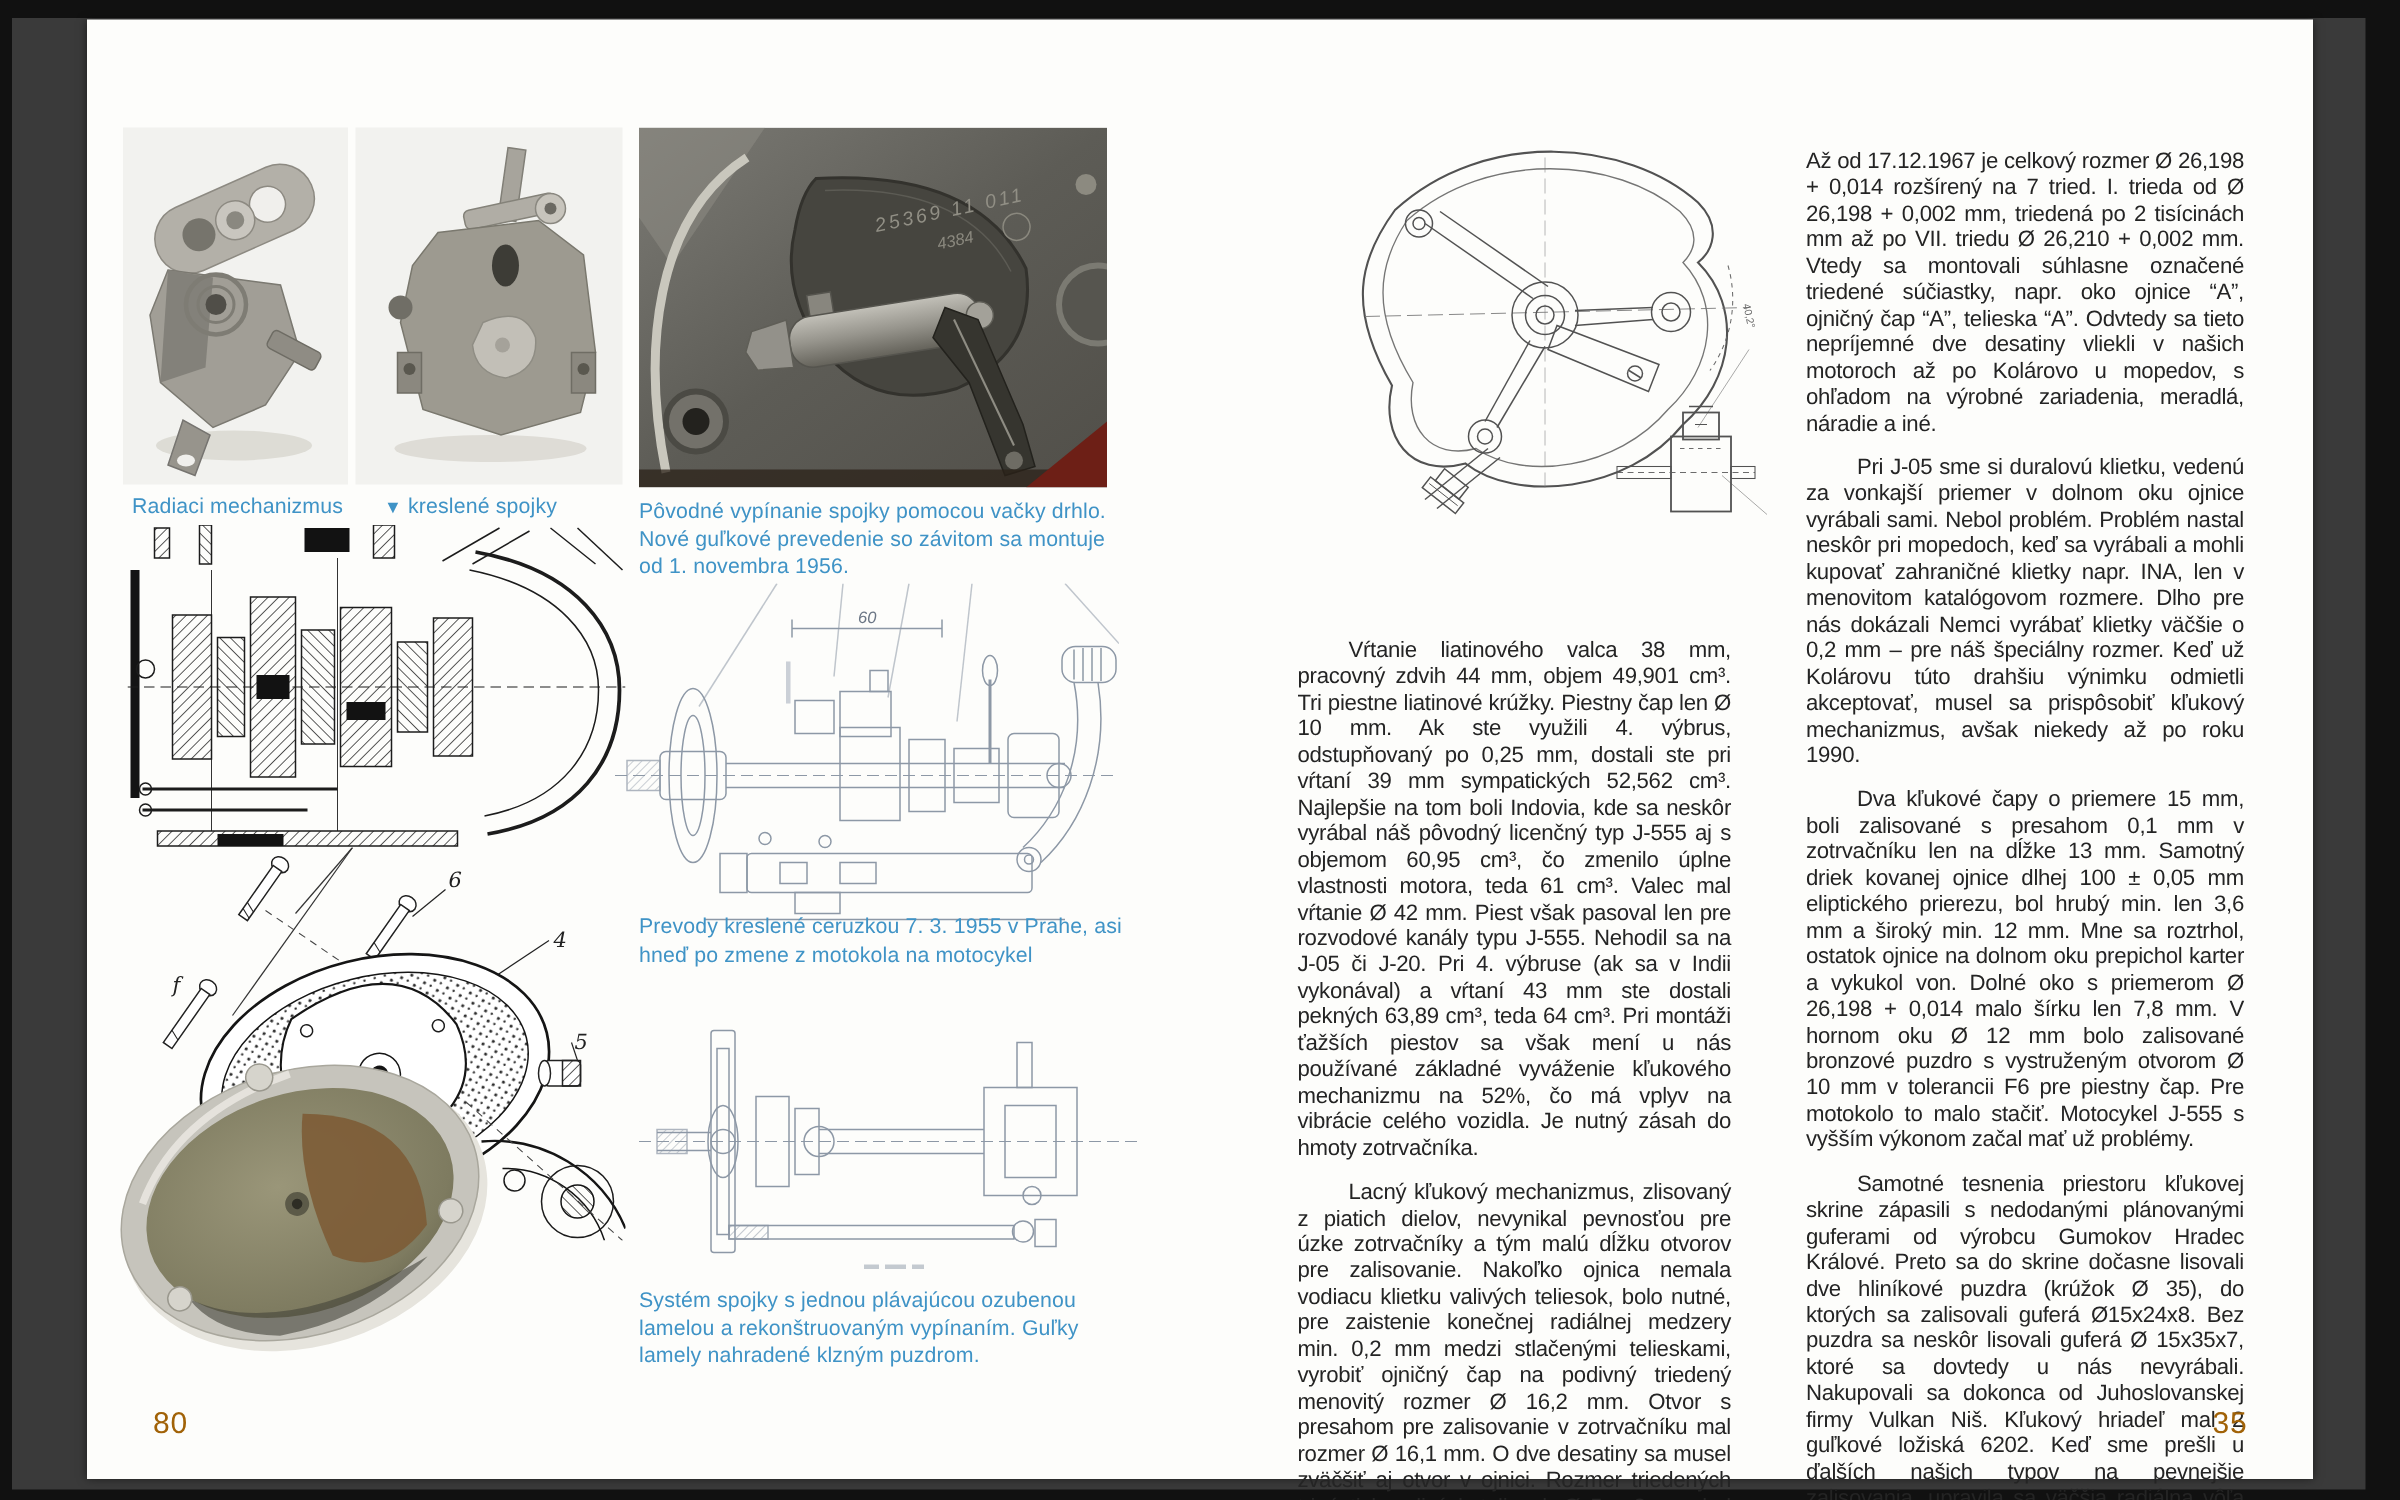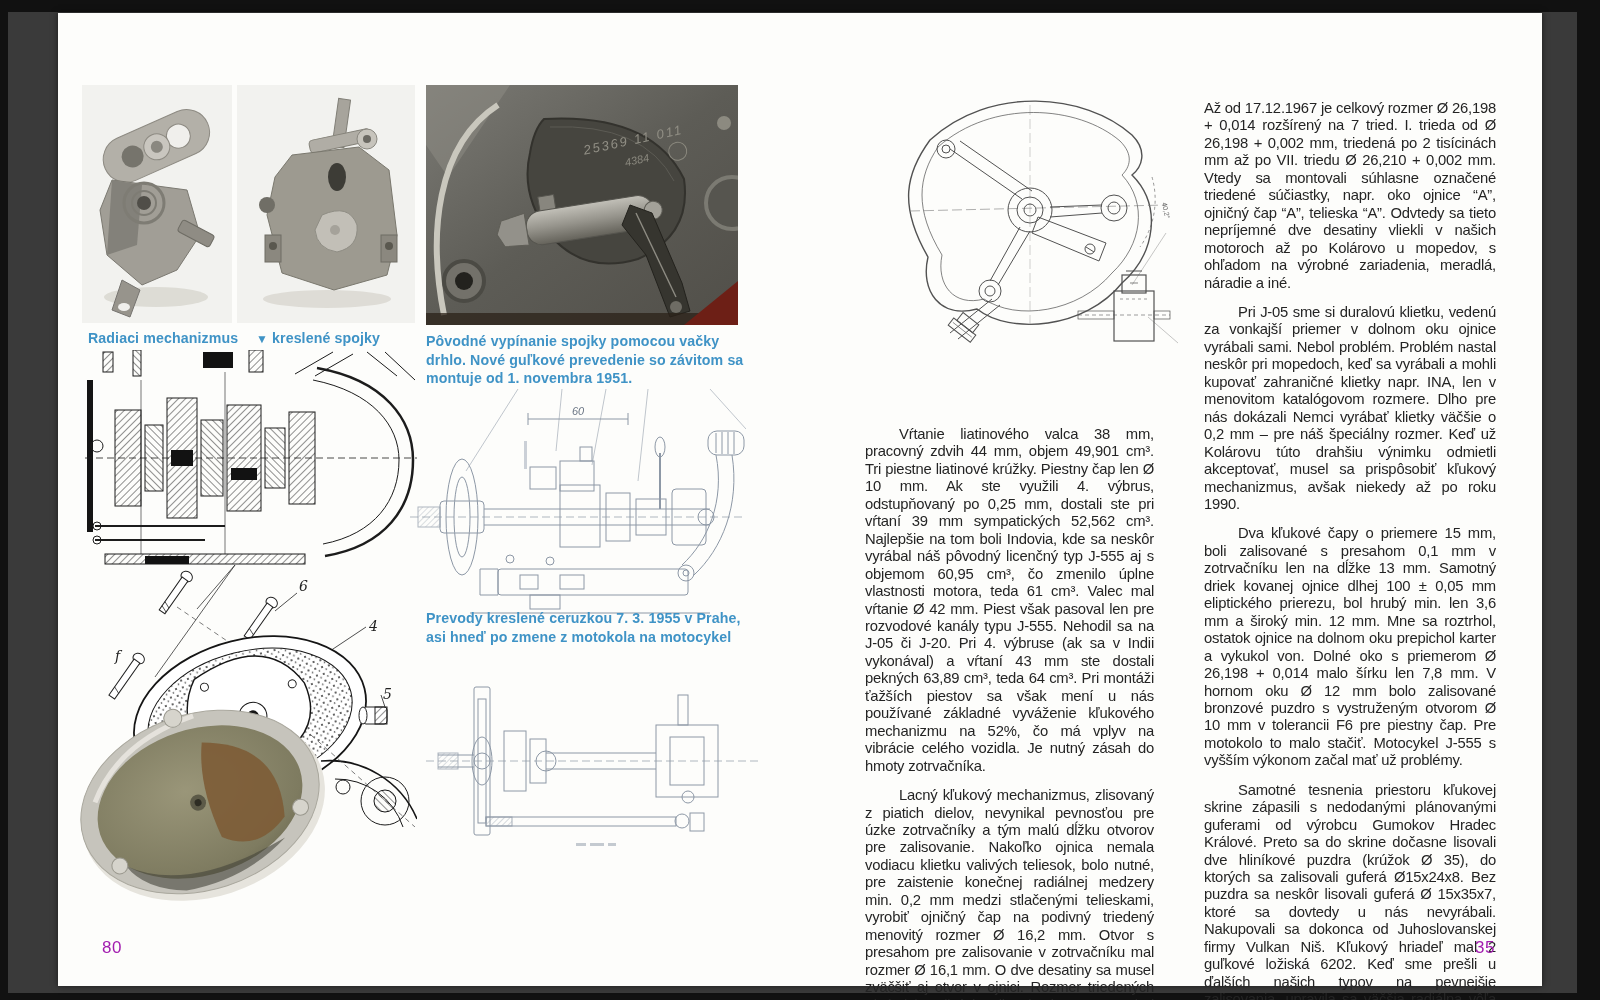--- a/index.html
+++ b/index.html
@@ -3,25 +3,25 @@
 <meta charset="utf-8">
 <style>
   *{margin:0;padding:0;box-sizing:border-box}
   html,body{background:#141414}
   body{font-family:"Liberation Sans","DejaVu Sans",sans-serif}
   .stage{position:relative;width:1600px;height:1000px;background:#111;overflow:hidden}
   .surround{position:absolute;left:8px;top:12px;width:1569px;height:981px;background:#3a3a3a}
   .page{position:absolute;left:58px;top:13px;width:1484px;height:973px;background:#fdfdfb;box-shadow:0 0 6px rgba(0,0,0,.55)}
   .abs{position:absolute}
   .photo{overflow:hidden;background:#f2f2ef}
-  .cap{color:#3f93c6;font-weight:bold;font-size:14.2px;line-height:18.6px;letter-spacing:.1px}
+  .cap{color:#3f93c6;font-weight:normal;font-size:14.2px;line-height:18.6px;letter-spacing:.1px}
   .bodycol{font-size:14.8px;line-height:17.45px;text-align:justify;color:#242424;letter-spacing:-.2px}
   .bodycol p{margin:12px}
   .bodycol p.ind{text-indent:34px}
-  .pagenum{color:#a21caf;font-size:17px;letter-spacing:.5px}
+  .pagenum{color:#a16207;font-size:20px;letter-spacing:.5px}
   svg{display:block}
   .inkline{stroke:#1c1c1c;fill:none}
   .pencil{stroke:#8d98a6;fill:none}
   .veko{stroke:#525252;fill:none}
 </style>
 </head>
 <body>
 
 <svg width="0" height="0" style="position:absolute">
   <defs>
@@ -249,21 +249,21 @@
         <circle cx="250" cy="222" r="6" fill="#6e6c64"></circle>
         <circle cx="38" cy="196" r="20" fill="#73716a" stroke="#4b4a44" stroke-width="4"></circle>
         <circle cx="38" cy="196" r="9" fill="#23221e"></circle>
         <circle cx="306" cy="118" r="26" fill="#56554f" stroke="#7b7a72" stroke-width="4"></circle>
         <circle cx="298" cy="38" r="7" fill="#8c8a80"></circle>
         <rect x="0" y="228" width="312" height="12" fill="#2b2218" opacity="0.75"></rect>
         <path d="M258,240 L312,196 L312,240 Z" fill="#6d1f16"></path>
       </svg>
     </div>
 
-    <div class="abs cap" style="left:368px;top:319px;width:322px">Pôvodné vypínanie spojky pomocou vačky drhlo. Nové guľkové prevedenie so závitom sa montuje od 1. novembra 1951.</div>
+    <div class="abs cap" style="left:368px;top:319px;width:322px">Pôvodné vypínanie spojky pomocou vačky drhlo. Nové guľkové prevedenie so závitom sa montuje od 1. novembra 1956.</div>
 
     <div class="abs" style="left:352px;top:376px;width:336px;height:226px">
       <svg width="336" height="226" viewBox="0 0 336 226">
         <g opacity="0.55">
           <line x1="108" y1="0" x2="56" y2="82" class="pencil"></line>
           <line x1="152" y1="0" x2="146" y2="62" class="pencil"></line>
           <line x1="196" y1="0" x2="182" y2="76" class="pencil"></line>
           <line x1="238" y1="0" x2="228" y2="92" class="pencil"></line>
           <line x1="300" y1="0" x2="336" y2="40" class="pencil"></line>
         </g>
@@ -335,20 +335,21 @@
         <circle cx="256" cy="152" r="7" class="pencil"></circle>
         <rect x="264" y="144" width="14" height="18" class="pencil"></rect>
         <g opacity="0.5">
           <rect x="150" y="174" width="10" height="3" fill="#8d98a6"></rect>
           <rect x="164" y="174" width="14" height="3" fill="#8d98a6"></rect>
           <rect x="182" y="174" width="8" height="3" fill="#8d98a6"></rect>
         </g>
       </svg>
     </div>
 
+    <div class="abs cap" style="left:368px;top:845px;width:322px">Systém spojky s jednou plávajúcou ozubenou lamelou a rekonštruovaným vypínaním. Guľky lamely nahradené klzným puzdrom.</div>
 
     <div class="abs" style="left:822px;top:72px;width:300px;height:264px">
       <svg width="300" height="264" viewBox="0 0 300 264">
         <path d="M50,55 C110,0 205,8 252,50 C268,66 262,82 252,90 C282,120 276,168 242,198 C205,244 130,250 97,224 C60,234 40,206 48,172 C18,120 26,88 50,55 Z" class="veko" stroke-width="1.4"></path>
         <path d="M58,62 C112,14 198,20 240,56 C254,70 250,82 242,90 C268,118 262,160 232,188 C198,228 136,236 104,214 C74,222 56,200 62,170 C34,124 38,92 58,62 Z" class="veko" stroke-width="0.9" opacity="0.8"></path>
         <line x1="30" y1="126" x2="286" y2="120" stroke="#7a7a7a" stroke-width="0.6" stroke-dasharray="10 4"></line>
         <line x1="150" y1="20" x2="150" y2="240" stroke="#7a7a7a" stroke-width="0.6" stroke-dasharray="10 4" opacity="0.6"></line>
         <circle cx="150" cy="125" r="22" class="veko"></circle>
         <circle cx="150" cy="125" r="13" class="veko"></circle>
         <circle cx="150" cy="125" r="6" class="veko"></circle>

